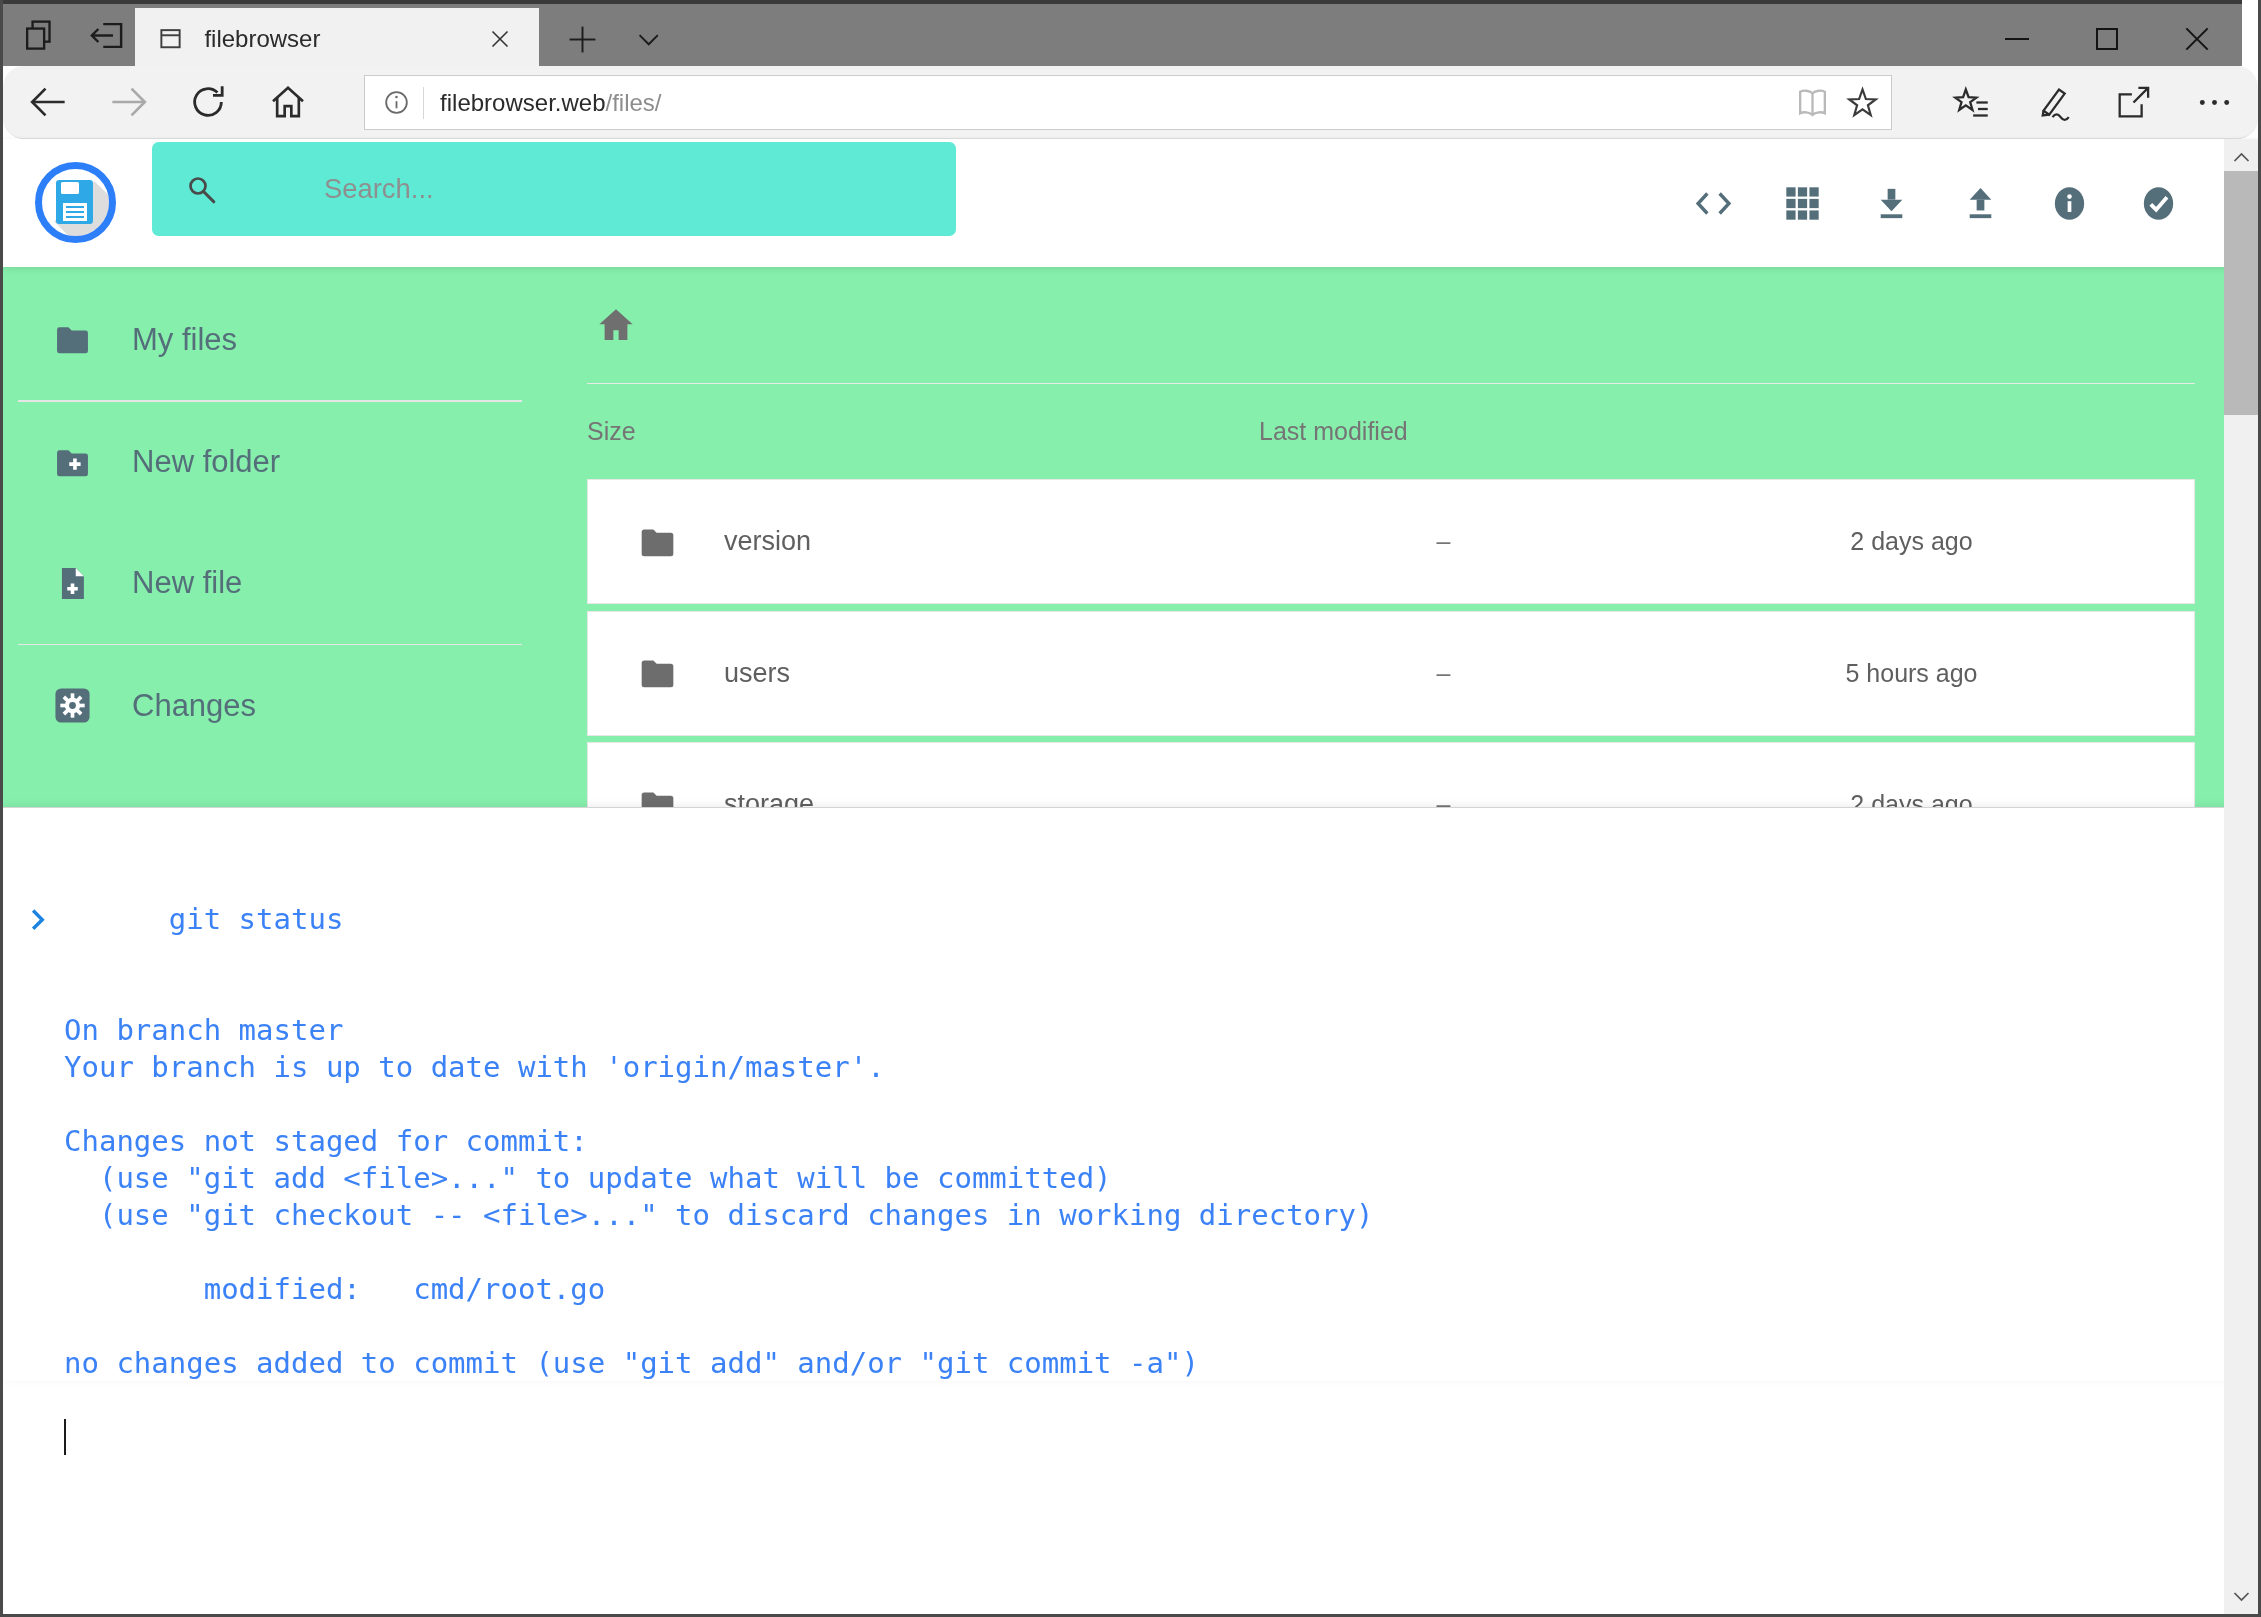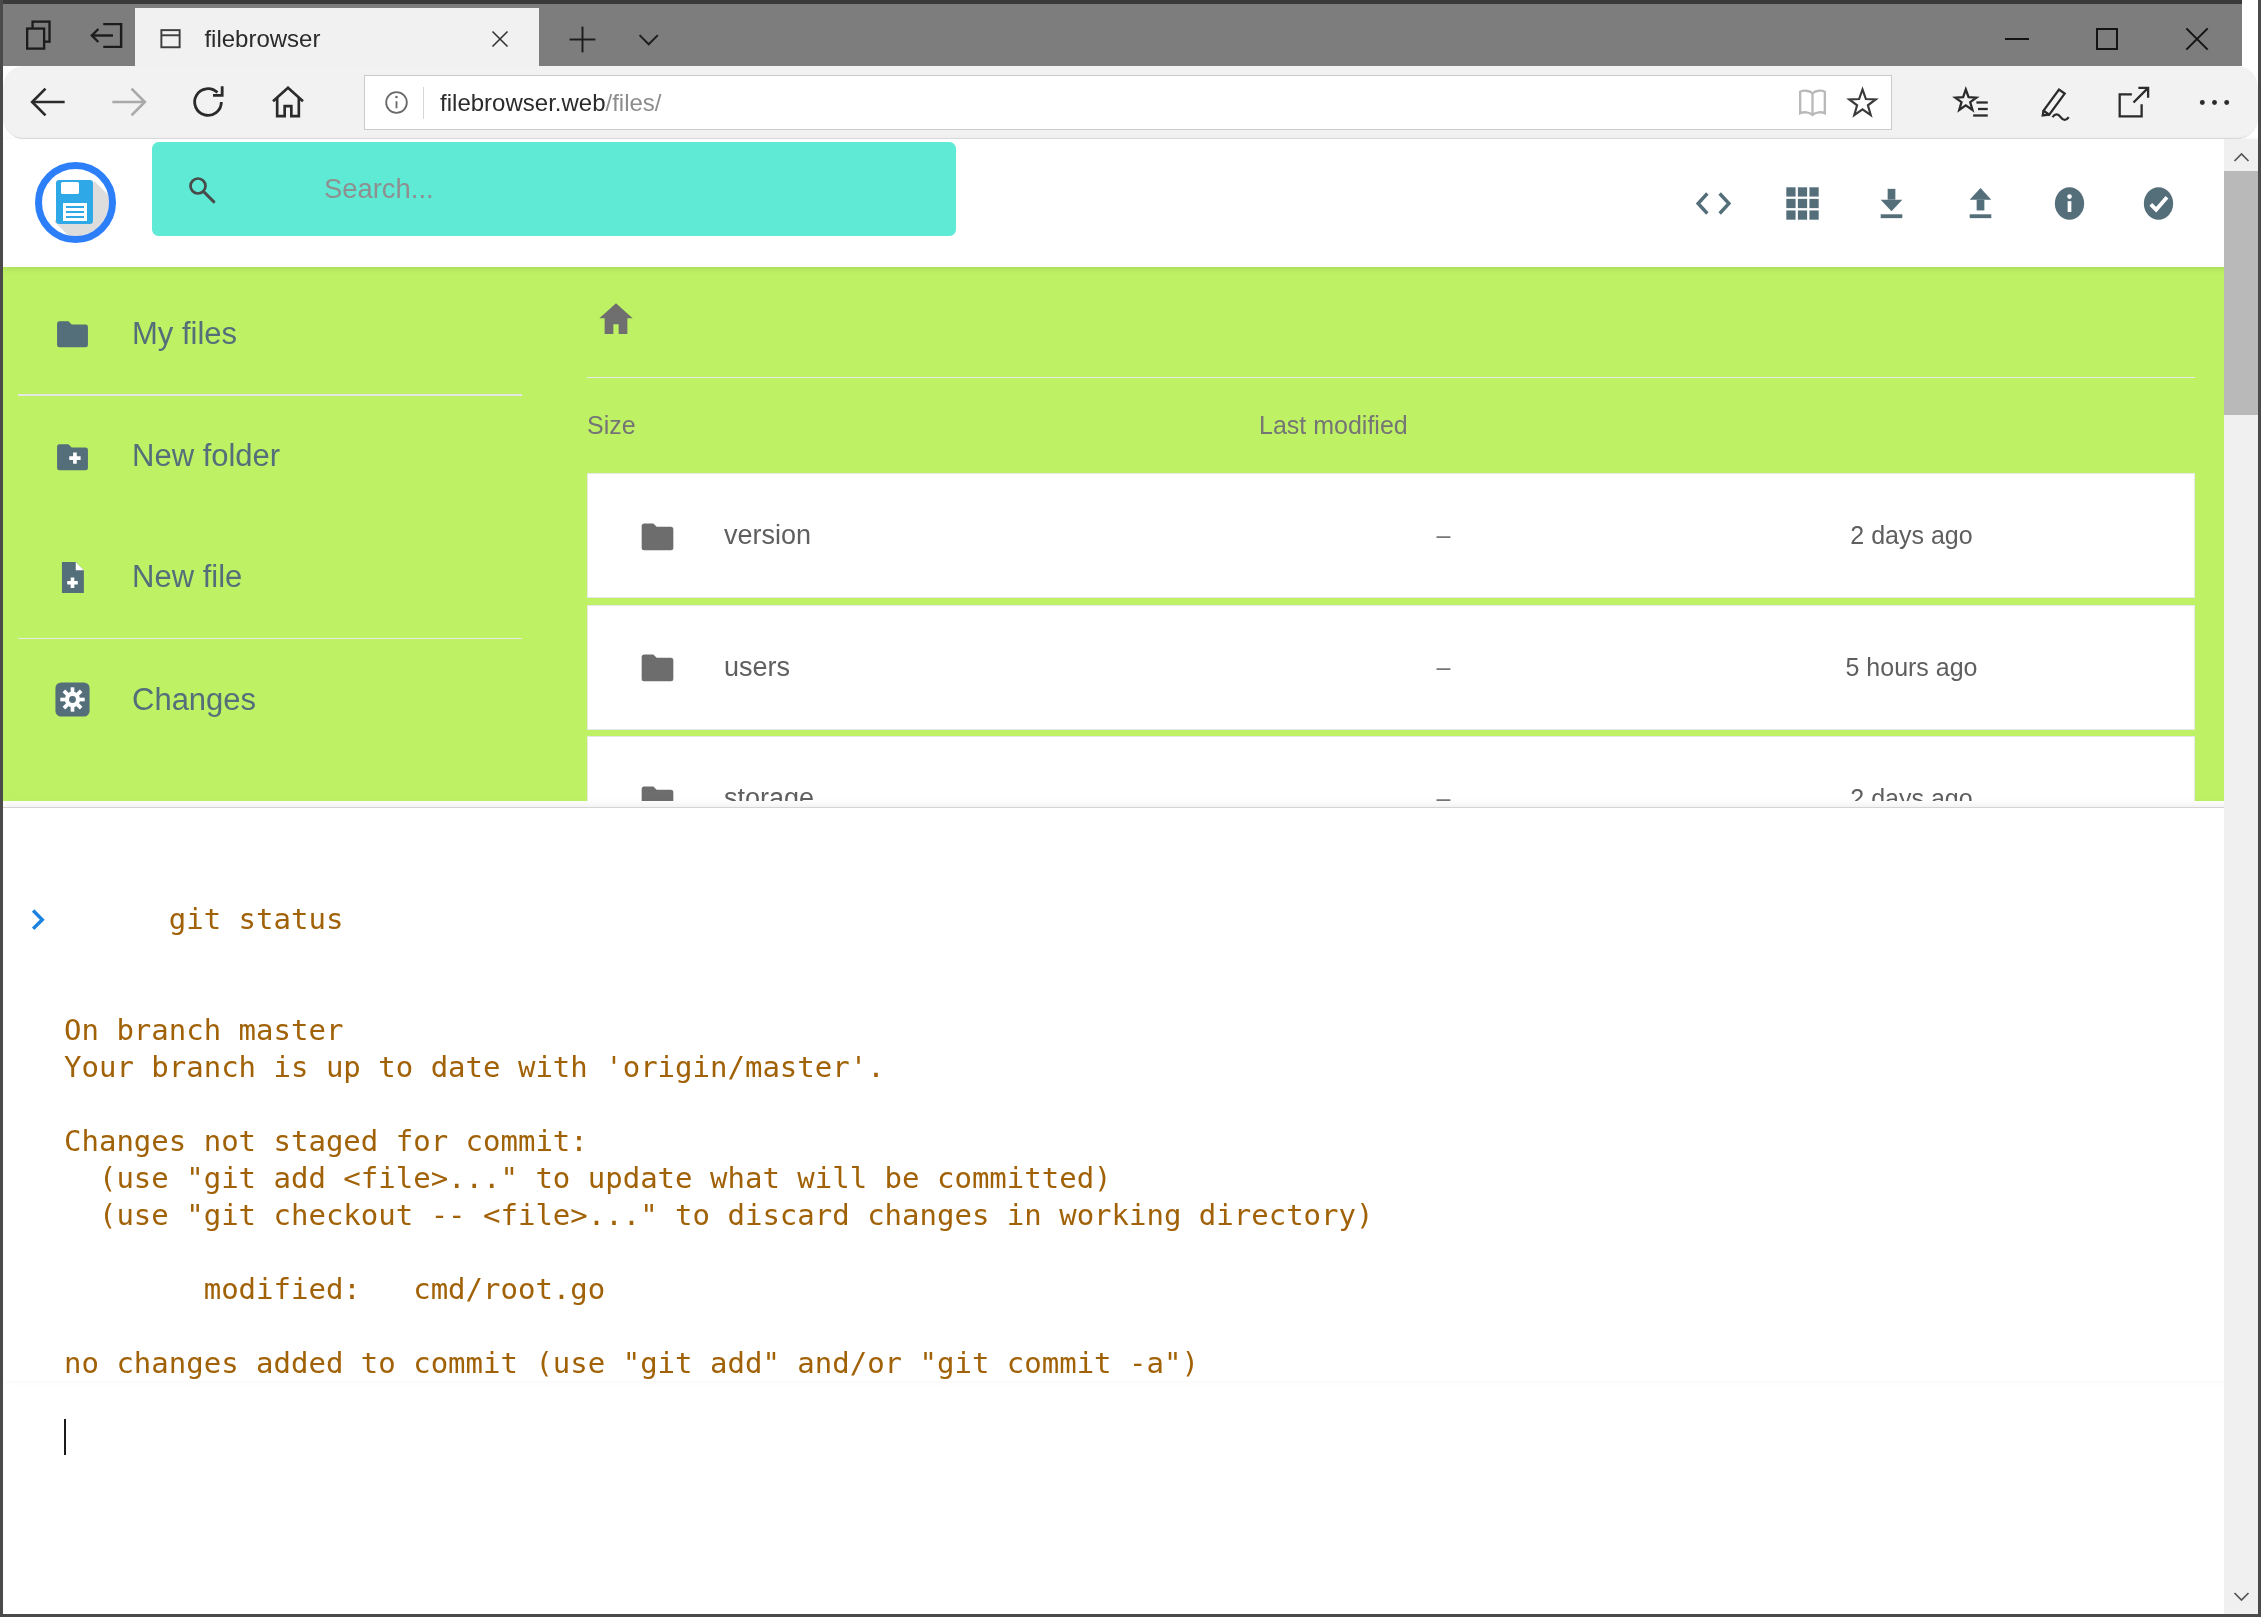--- a/index.html
+++ b/index.html
@@ -51,21 +51,21 @@
   .searchbox{position:absolute;left:149px;top:3px;width:804px;height:94px;background:#5eead4;
              border-radius:6.5px;display:flex;align-items:center;justify-content:space-between;}
   .search-icon{margin:0 22.6px 0 31px;color:#4a4a4a;}
   .searchbox input{border:none;background:transparent;outline:none;font-size:27.4px;color:#444;
              font-family:"Liberation Sans",sans-serif;width:630px;}
   .searchbox input::placeholder{color:#8f8f8f;opacity:1;}
   .header-icons{position:absolute;right:81px;top:0;height:128px;display:flex;align-items:center;gap:52px;color:#546e7a;}
   .hicon{width:37px;height:37px;display:flex;align-items:center;justify-content:center;}
 
   
-  .content{position:absolute;left:0;top:260px;right:0;height:541px;background:#bef264;overflow:hidden;}
+  .content{position:absolute;left:0;top:266px;right:0;height:541px;background:#86efac;overflow:hidden;}
   .sidebar{position:absolute;left:0;top:0;width:533px;padding-top:13px;}
   .s-item{height:121px;display:flex;align-items:center;padding-left:50px;gap:40px;
           font-size:31px;color:#546e7a;cursor:pointer;}
   .s-div{height:1.6px;background:#e6e6e6;margin:0 13.7px 0 14.5px;}
   .s-ico{width:39px;height:39px;}
 
   .main{position:absolute;left:584px;top:0;width:1608px;}
   .crumbs{height:118px;display:flex;align-items:center;border-bottom:1.6px solid #e9e9e9;box-sizing:border-box;}
   .crumb-home{margin-left:8px;width:42px;height:42px;color:#6f6f6f;}
   .grid{display:grid;grid-template-columns:1fr 371px 565px;align-items:center;}
@@ -76,21 +76,21 @@
   .card{height:125px;background:#fff;border:0.8px solid #e7e7e7;box-sizing:border-box;margin-bottom:6.5px;cursor:pointer;}
   .c-name{display:flex;align-items:center;gap:44px;padding-left:47px;font-size:27px;color:#5f5f5f;}
   .c-fold{width:45px;height:40px;color:#6d6d6d;}
   .c-size{font-size:25px;color:#757575;text-align:center;}
   .c-mod{font-size:25px;color:#5f5f5f;text-align:center;}
 
   
   .terminal{position:absolute;left:0;top:807px;right:0;height:574px;background:#fff;z-index:4;
             border-top:0.8px solid #d4d4d4;box-shadow:0 -2.4px 8px rgba(0,0,0,.07);box-sizing:border-box;
             padding:19.4px 48px 0 61px;font-family:"DejaVu Sans Mono",monospace;
-            font-size:29px;line-height:37px;color:#a16207;}
+            font-size:29px;line-height:37px;color:#3b82f6;}
   .tline{white-space:pre;min-height:37px;}
   .cmdline{position:relative;white-space:pre;}
   .prompt-ch{position:absolute;left:-40px;top:4.8px;color:#1d83e0;}
   .cursor{width:2.4px;height:36px;background:#1b1b1b;margin-top:37px;}
 
   
   .scrollbar{position:absolute;right:0;top:139px;bottom:0;width:34px;background:#f0f0f0;z-index:6;}
   .sb-btn{position:absolute;left:0;right:0;height:36px;display:flex;align-items:center;justify-content:center;color:#555;}
   .sb-up{top:0;}
   .sb-down{bottom:0;}

